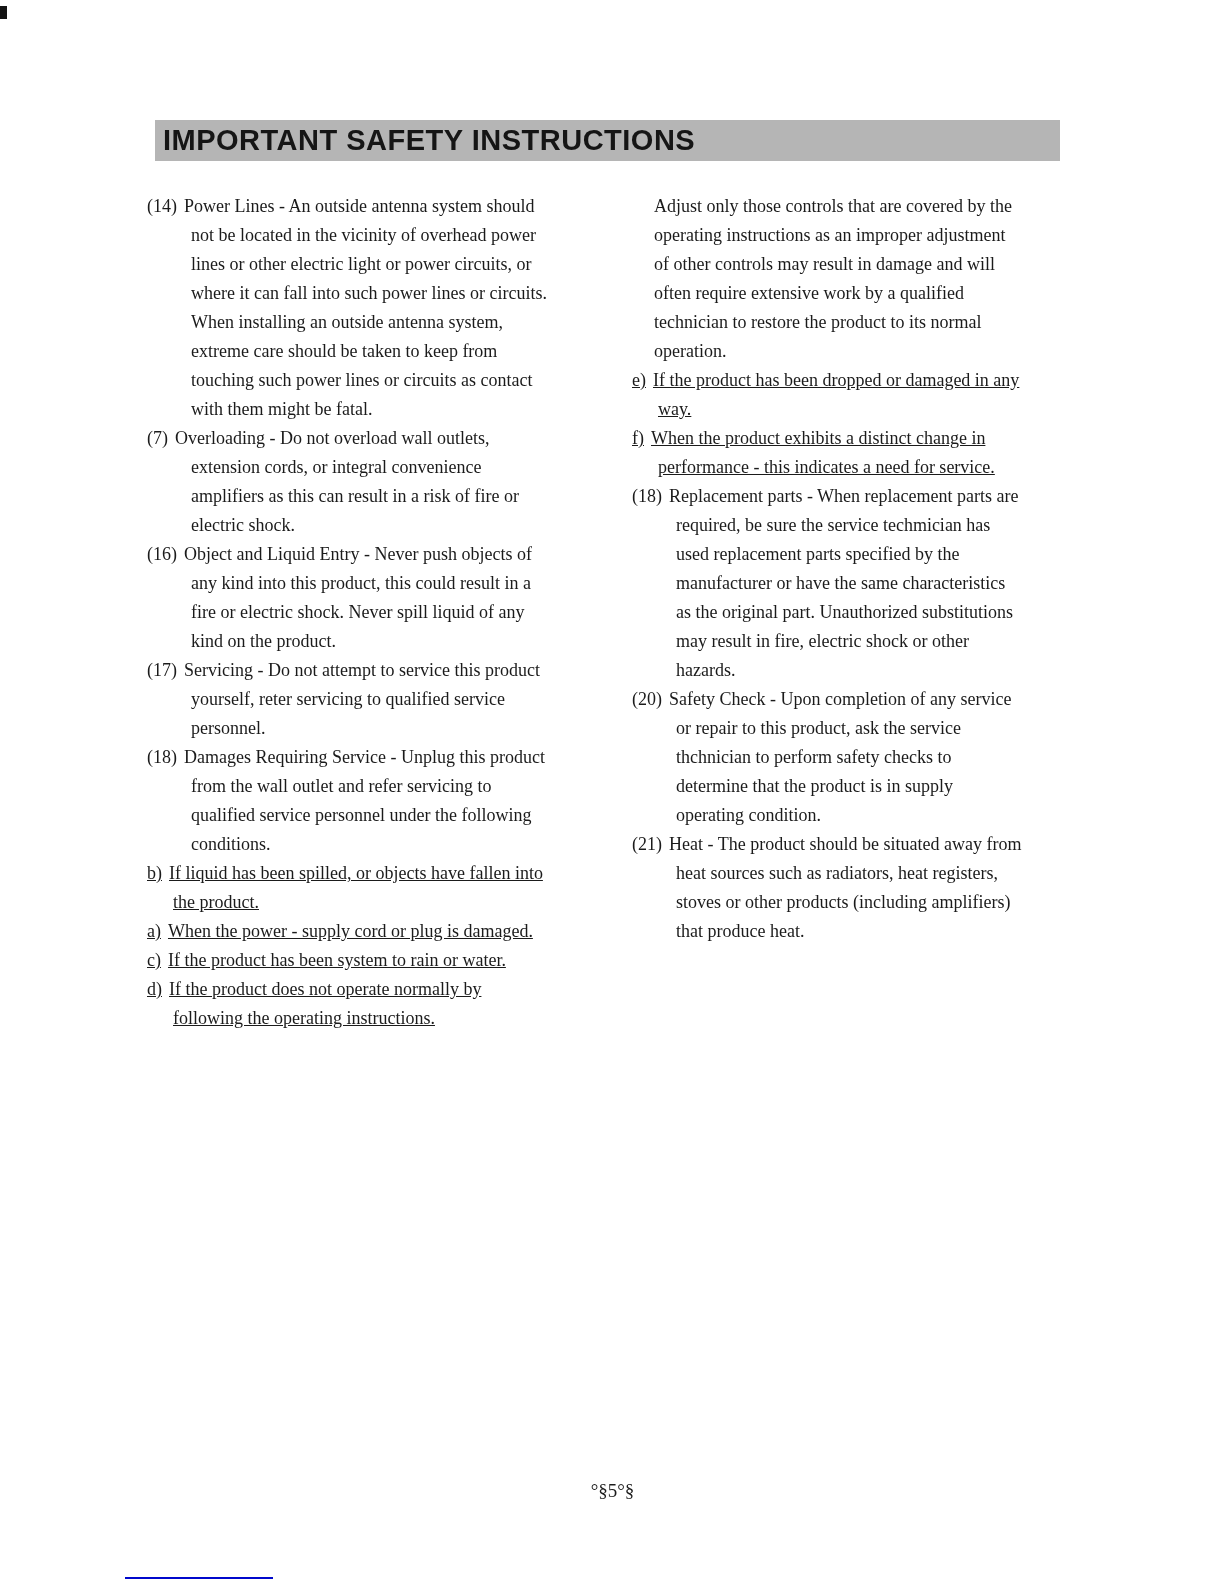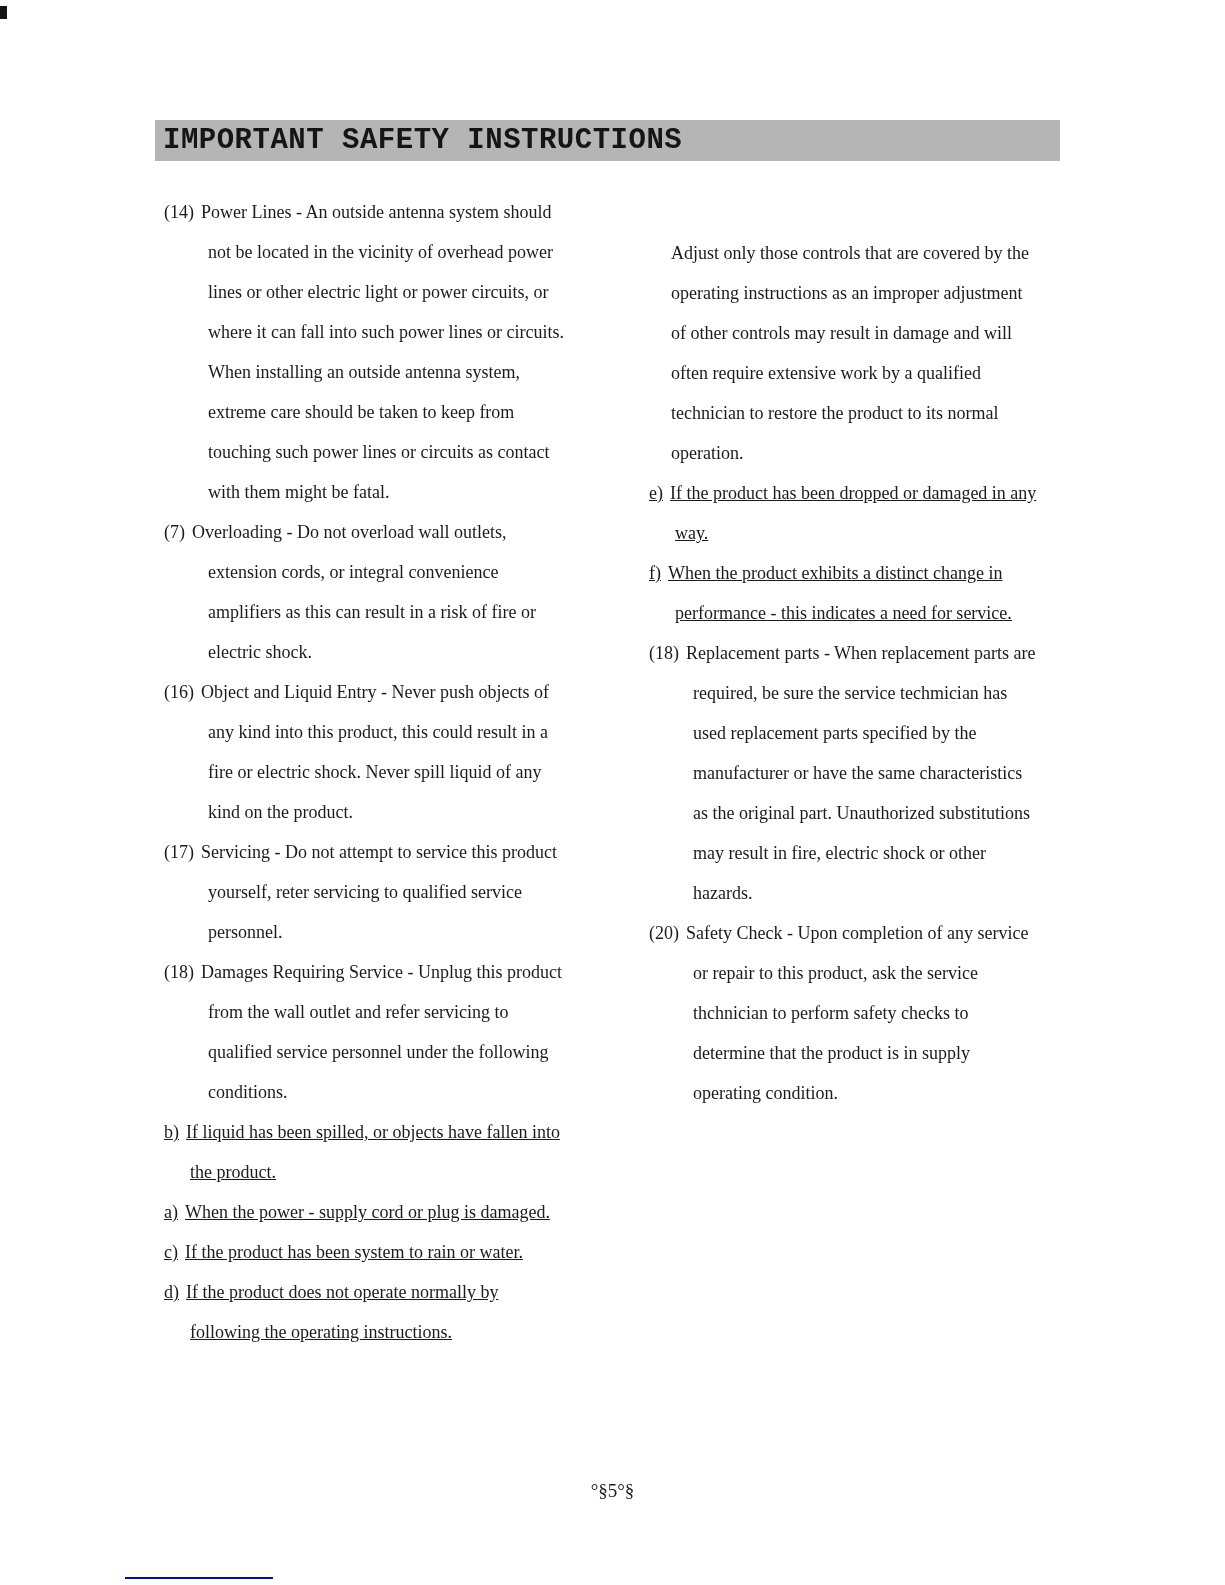--- a/index.html
+++ b/index.html
@@ -20,43 +20,43 @@
   }
   .header-bar {
     position: absolute;
     left: 155px; top: 120px;
     width: 905px; height: 41px;
     background: #b5b5b5;
     display: flex;
     align-items: center;
   }
   .header-bar .title {
-    font-family: Liberation Mono, monospace;
+    font-family: Liberation Sans, sans-serif;
     font-weight: bold;
     font-size: 29px;
     letter-spacing: 0.5px;
     color: #151515;
     padding-left: 8px;
     white-space: nowrap;
   }
   .content {
     position: absolute;
-    left: 164px; top: 192px;
+    left: 147px; top: 192px;
     width: 880px;
     display: flex;
     gap: 83px;
     font-size: 18px;
-    line-height: 40px;
+    line-height: 29px;
   }
   .col-left  { width: 402px; }
   .col-right { width: 390px; }
   .item { margin: 0; }
   .hang-num    { padding-left: 44px; text-indent: -44px; }
   .hang-letter { padding-left: 26px; text-indent: -26px; text-decoration: underline; }
-  .cont        { padding-left: 22px; margin-top: 41px; }
+  .cont        { padding-left: 22px; }
   .marker { margin-right: 7px; }
   .footer-page {
     position: absolute;
     left: 0; top: 1480px;
     width: 1225px;
     text-align: center;
     font-size: 19px;
     color: #1b1b1b;
   }
   .bottom-blue-line {
@@ -118,20 +118,23 @@
       </div>
       <div class="item hang-letter">
         <span class="marker">f)</span><span>When the product exhibits a distinct change in performance - this indicates a need for service.</span>
       </div>
       <div class="item hang-num">
         <span class="marker">(18)</span><span>Replacement parts - When replacement parts are required, be sure the service techmician has used replacement parts specified by the manufacturer or have the same characteristics as the original part. Unauthorized substitutions may result in fire, electric shock or other hazards.</span>
       </div>
       <div class="item hang-num">
         <span class="marker">(20)</span><span>Safety Check - Upon completion of any service or repair to this product, ask the service thchnician to perform safety checks to determine that the product is in supply operating condition.</span>
       </div>
+      <div class="item hang-num">
+        <span class="marker">(21)</span><span>Heat - The product should be situated away from heat sources such as radiators, heat registers, stoves or other products (including amplifiers) that produce heat.</span>
+      </div>
     </div>
 
   </div>
 
   <div class="footer-page">°§5°§</div>
 
   <div class="bottom-blue-line"></div>
 
 </div>
 

